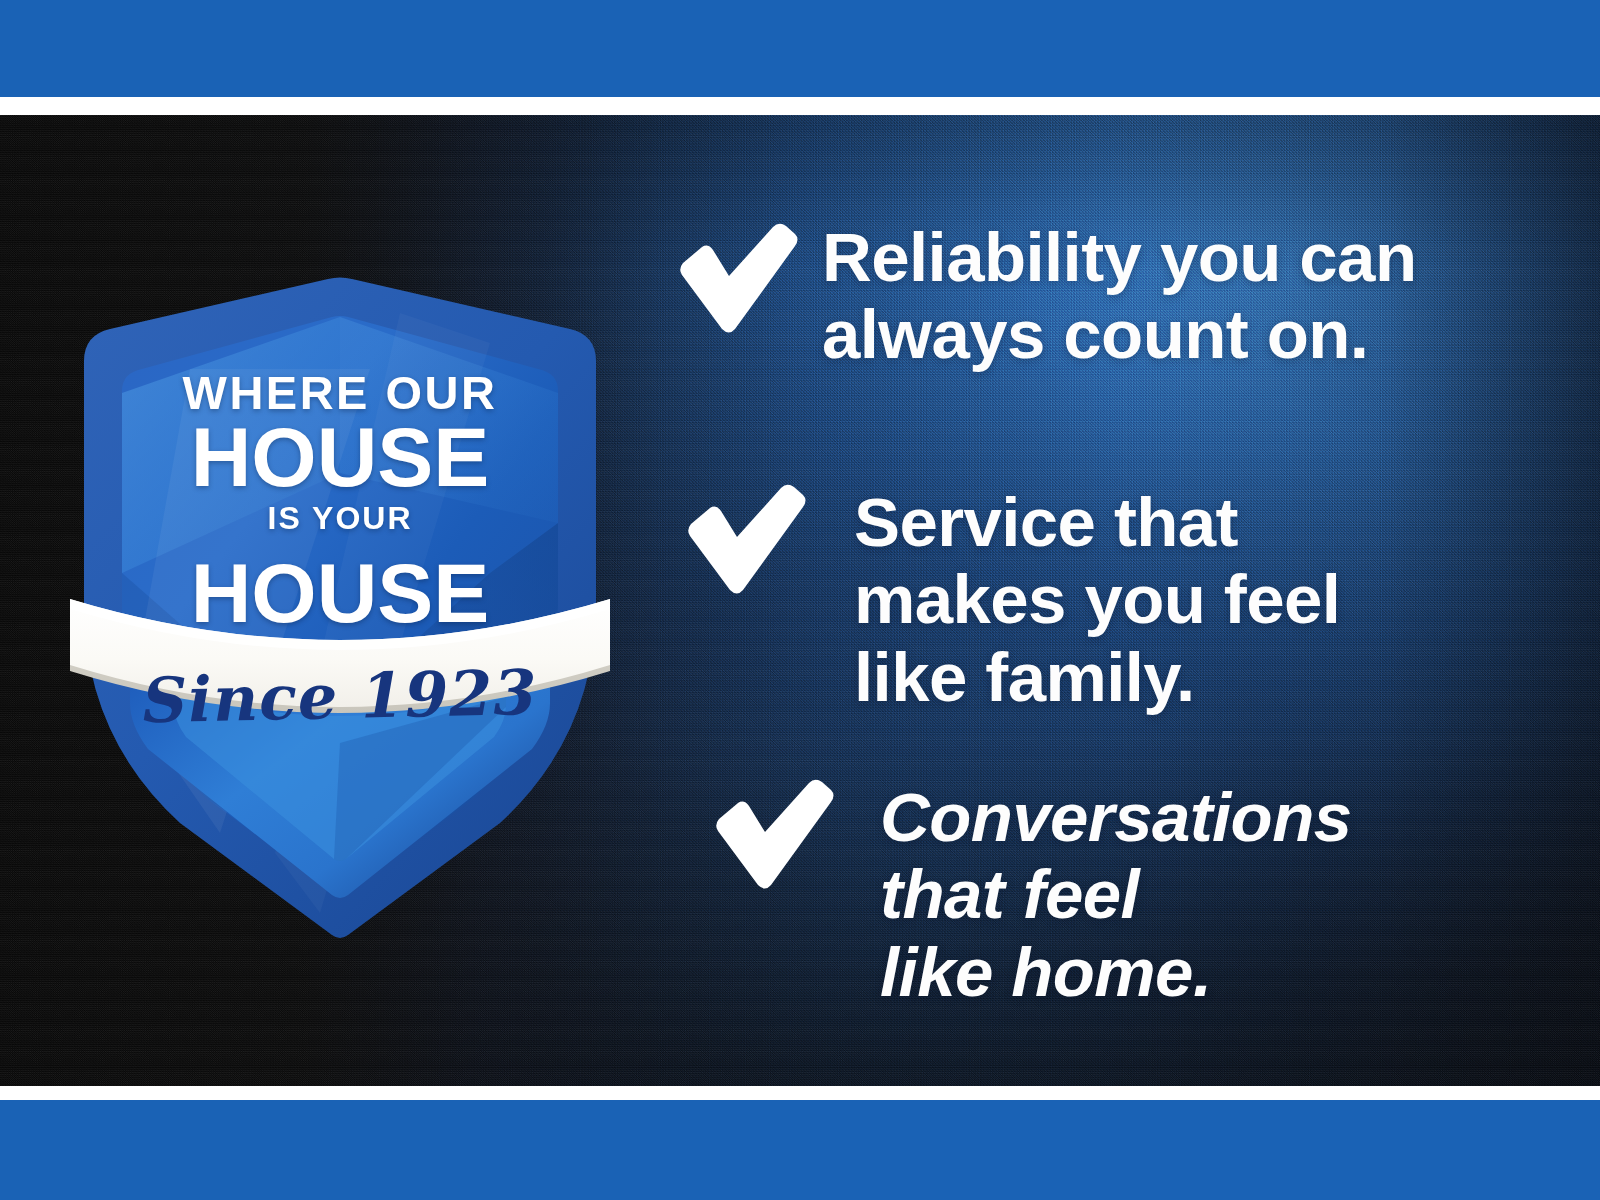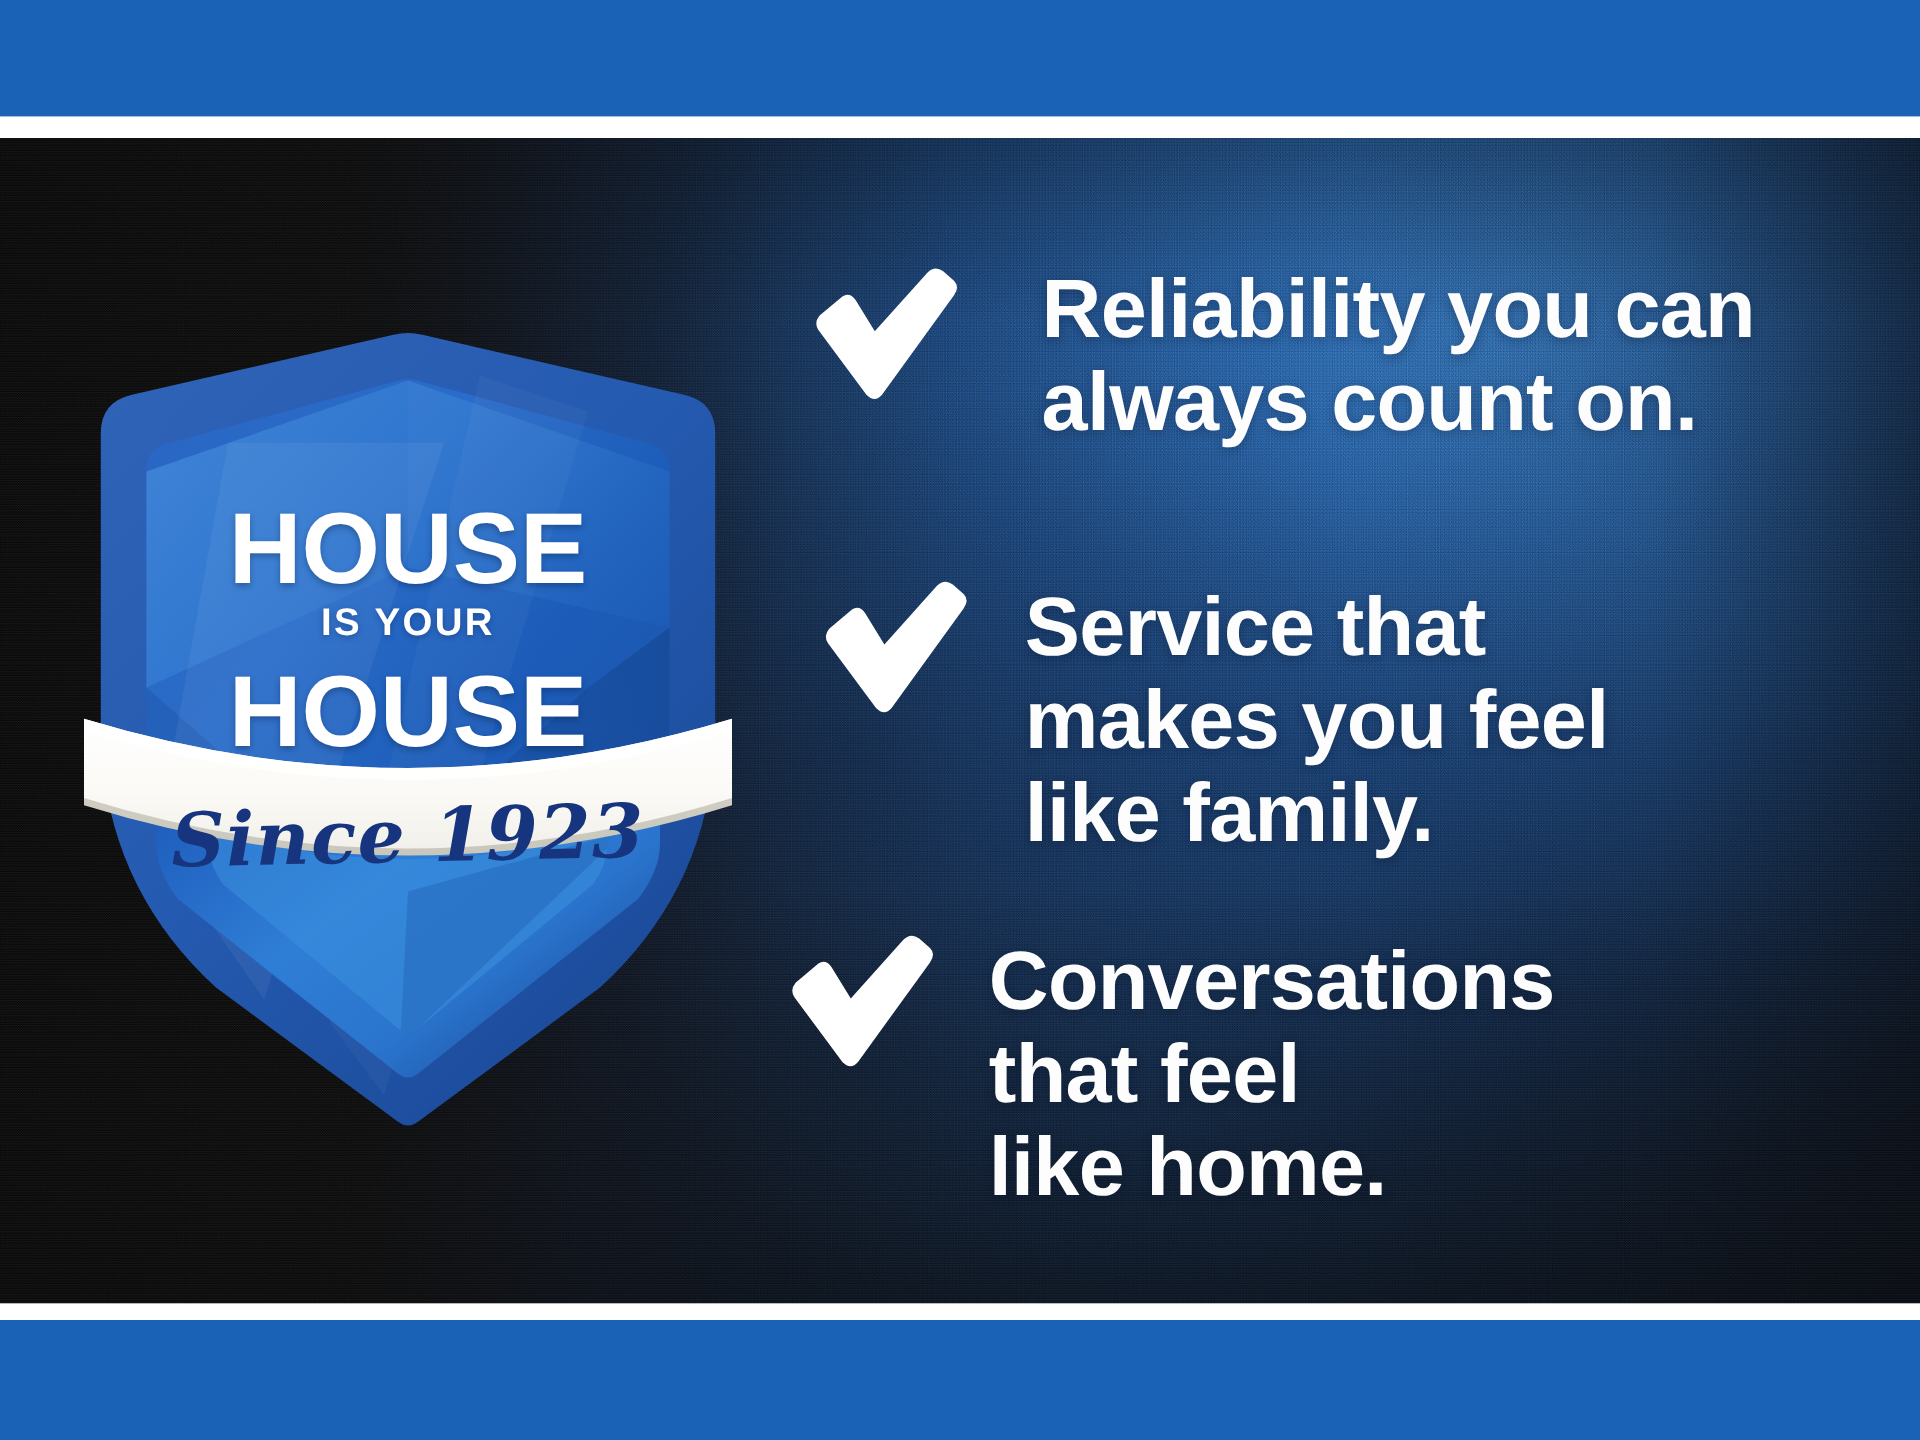--- a/index.html
+++ b/index.html
@@ -115,22 +115,22 @@
     font-family:"Liberation Sans", sans-serif;
     font-weight:bold;
     font-size:69px;
     line-height:1.12;
     letter-spacing:-0.6px;
     white-space:pre-line;
     text-shadow:0 2px 9px rgba(3,14,36,.30);
   }
   #b1{left:672px;top:104px;}
   #b2{left:680px;top:365px;}
-  #b3{left:652px;top:660px;}
-  #b1 .btext{padding-top:0;margin-left:46px;}
+  #b3{left:708px;top:660px;font-style:italic;}
+  #b1 .btext{padding-top:0;}
   #b2 .btext{padding-top:4px;margin-left:24px;}
   #b3 .btext{padding-top:4px;margin-left:22px;}
 </style>
 </head>
 <body>
 
 <div id="stage">
 
   <div class="bar" id="bar-top"></div>
 
@@ -211,20 +211,21 @@
           <path d="M105 418 Q270 468 436 418 L436 432 Q436 448 424 464 L276 586
                    Q270 590 264 586 L116 464 Q104 448 104 432 Z" fill="#3b8fdf" opacity=".55"></path>
           <path d="M270 470 L436 424 L436 434 L276 586 Q270 590 264 586 Z" fill="#14499d" opacity=".25"></path>
         </g>
 
         <path d="M0 332 Q270 414 540 332 L540 398 Q270 482 0 398 Z" fill="url(#gRibbonEdge)"></path>
         <path d="M0 326 Q270 408 540 326 L540 392 Q270 476 0 392 Z" fill="url(#gRibbon)"></path>
         <path d="M0 326 Q270 408 540 326 L540 336 Q270 418 0 336 Z" fill="#ffffff" opacity=".85"></path>
       </svg>
 
+      <div class="shield-text" id="t-where">WHERE OUR</div>
       <div class="shield-text" id="t-house1">HOUSE</div>
       <div class="shield-text" id="t-isyour">IS YOUR</div>
       <div class="shield-text" id="t-house2">HOUSE</div>
       <div id="t-since">Since 1923</div>
     </div>
 
     <div id="bullets">
 
       <div class="bullet" id="b1">
         <div class="check">

